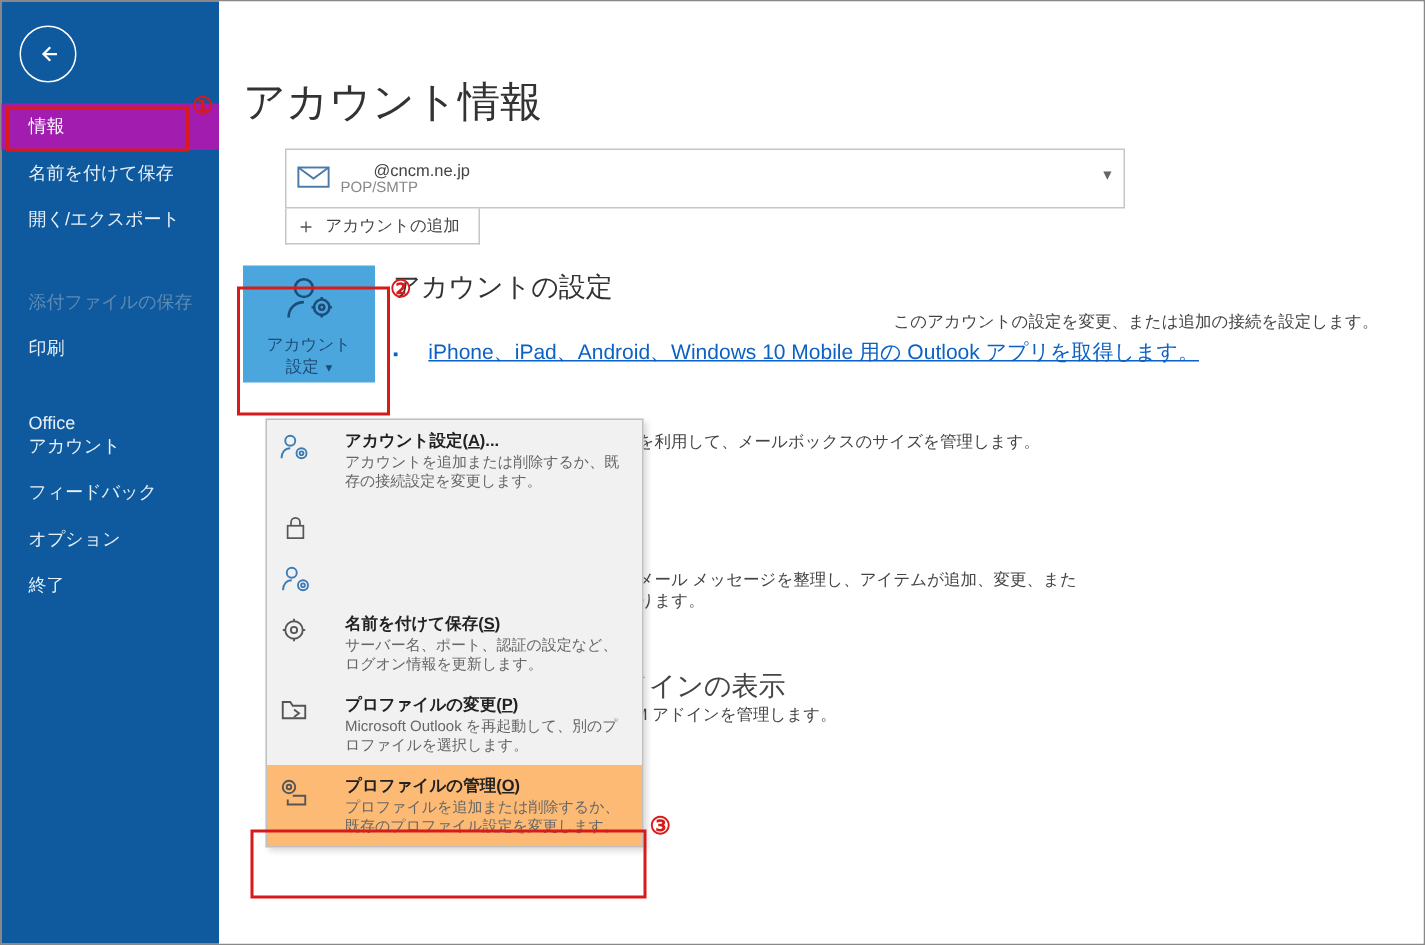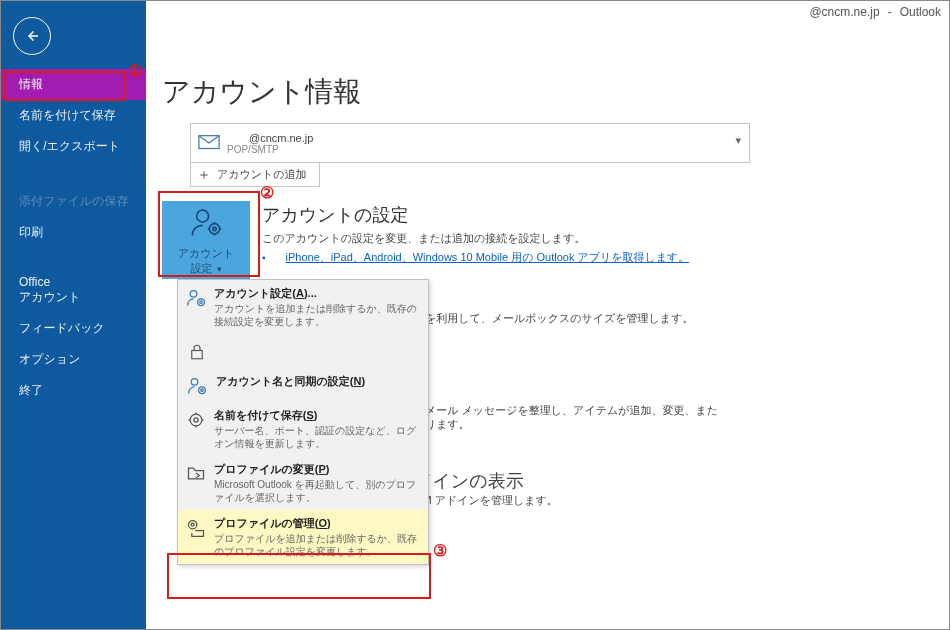--- a/index.html
+++ b/index.html
@@ -39,21 +39,20 @@
     cursor: pointer;
     color: #e8f0f7;
   }
   .nav-item.active { background: #a21caf; color: #fff; }
   .nav-item.disabled { color: #5e8bb4; margin-top: 24px; }
   .nav-gap { height: 20px; }
   .main {
     position: absolute; left: 145px; top: 0; right: 0; bottom: 0;
     background: #fff;
     padding: 30px 0 0 0;
-    margin-top: 24px;
   }
   .page-title {
     font-size: 28px; color: #333; font-weight: 400;
     margin-left: 16px; margin-top: 18px; margin-bottom: 12px;
   }
   .account-box {
     margin-left: 44px; width: 560px; height: 40px;
     border: 1px solid #c6c6c6;
     display: flex; align-items: center;
     position: relative;
@@ -87,43 +86,43 @@
     display:flex; flex-direction:column; align-items:center; justify-content:center;
     gap:4px;
     cursor:pointer;
     position: relative;
   }
   .tile .tile-icon svg { stroke:#1c4c78; }
   .tile .tile-label { font-size: 11px; color:#1c4c78; text-align:center; }
   .tile .chev { font-size:9px; color:#1c4c78; margin-left:2px;}
   .section-body { flex:1; padding-top:2px; padding-right: 30px;}
   .section-body h2 { font-size: 18px; color:#333; font-weight:400; margin-bottom:4px;}
-  .section-body .sub { font-size: 11px; color:#444; margin-bottom:4px;}
-  .section-body .link { color:#0b61c4; text-decoration: underline; font-size:11px; cursor:pointer; margin-left:14px;}
+  .section-body .sub { font-size: 11px; color:#444; margin-bottom:4px;text-align:right;}
+  .section-body .link { color:#0b61c4; text-decoration: underline; font-size:14px; cursor:pointer; margin-left:14px;}
   .bullet::before { content:"▪"; color:#0b61c4; margin-right:6px; font-size:10px;}
   .popup {
     position: absolute;
     left: 176px; top: 278px;
     width: 252px;
     background: #f1f1f1;
     border: 1px solid #c0c0c0;
     box-shadow: 2px 2px 4px rgba(0,0,0,0.15);
     z-index: 10;
   }
   .popup-item {
     display:flex; align-items:flex-start;
     padding: 6px 8px 6px 8px;
-    gap: 8px;
+    gap: 24px;
     cursor:pointer;
   }
   .popup-item .pi-icon { width:22px; display:flex; justify-content:center; padding-top:2px;}
   .popup-item .pi-text .pi-title { font-size: 11px; color:#222; font-weight:600; }
   .popup-item .pi-text .pi-title .hotkey { text-decoration: underline; }
   .popup-item .pi-text .pi-desc  { font-size: 10px; color:#666; line-height:1.3; margin-top:1px;}
-  .popup-item.selected { background:#fef9c3; }
+  .popup-item.selected { background:#fdba74; }
   .callout {
     position:absolute;
     border: 2.5px solid #d81a1a;
     pointer-events: none;
     z-index: 20;
   }
   .callout-num {
     position:absolute;
     color:#d81a1a; font-weight:bold; font-size:16px;
     z-index: 21;
@@ -250,21 +249,20 @@
   <div class="popup-item">
     <span class="pi-icon">
         <svg width="20" height="20" viewBox="0 0 24 24" fill="none" stroke="#3a7cb5" stroke-width="1.5">
           <circle cx="9" cy="7" r="4"></circle>
           <path d="M2 21c0-5 3-8 7-8"></path>
           <circle cx="18" cy="17" r="4"></circle>
           <circle cx="18" cy="17" r="1.5"></circle>
         </svg>
       </span>
     <span class="pi-text">
-        <div class="pi-title"><span>アカウント名と同期の設定(</span><span class="hotkey">N</span><span>)</span></div>
       </span>
   </div>
   <div class="popup-item">
     <span class="pi-icon">
         <svg width="20" height="20" viewBox="0 0 24 24" fill="none" stroke="#555" stroke-width="1.5">
           <circle cx="12" cy="12" r="7"></circle>
           <circle cx="12" cy="12" r="2.5"></circle>
           <line x1="12" y1="3" x2="12" y2="5"></line>
           <line x1="12" y1="19" x2="12" y2="21"></line>
           <line x1="3" y1="12" x2="5" y2="12"></line>

